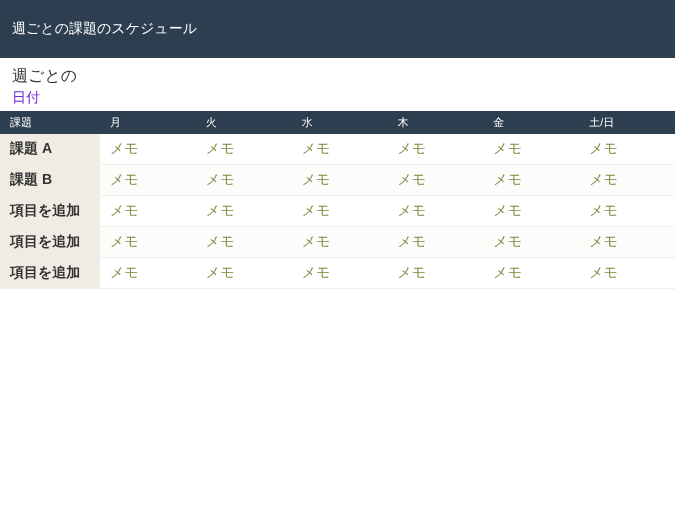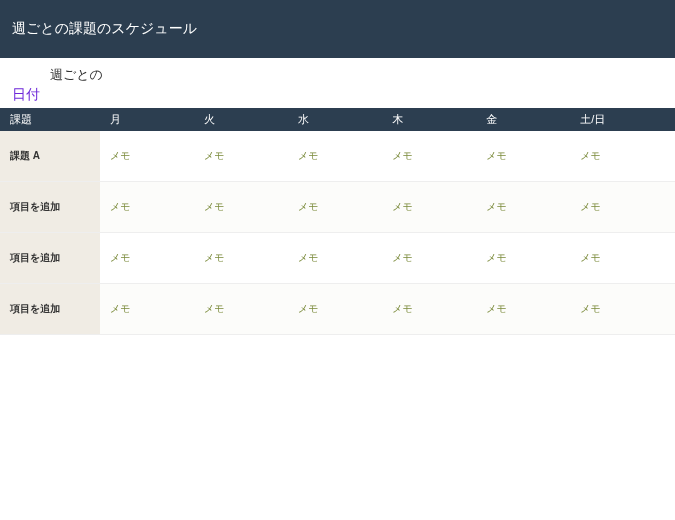--- a/index.html
+++ b/index.html
@@ -18,22 +18,21 @@
       color: #ffffff;
       padding: 20px 12px;
       font-size: 14px;
       font-weight: normal;
     }
     .sub-header {
       padding: 8px 12px 2px 12px;
     }
     .week-label {
       color: #333333;
-      font-size: 13px;
-      margin-left: 38px;
+      font-size: 16px;
     }
     .date-label {
       color: #6d28d9;
       font-size: 14px;
       padding: 0 12px 4px 12px;
     }
     .schedule-table {
       width: 100%;
       border-collapse: collapse;
     }
@@ -44,22 +43,22 @@
     .schedule-table th {
       text-align: left;
       padding: 4px 10px;
       font-weight: normal;
       font-size: 11px;
     }
     .schedule-table th:first-child {
       width: 100px;
     }
     .schedule-table td {
-      padding: 18px 10px;
-      font-size: 10px;
+      padding: 6px 10px;
+      font-size: 14px;
       border-bottom: 1px solid #eeeeee;
     }
     .schedule-table td.row-label {
       background: #f0ece4;
       color: #333333;
       font-weight: bold;
     }
     .schedule-table td.cell-note {
       color: #7a8a3a;
       background: #ffffff;
@@ -96,20 +95,29 @@
     <tr>
       <td class="row-label">課題 A</td>
       <td class="cell-note">メモ</td>
       <td class="cell-note">メモ</td>
       <td class="cell-note">メモ</td>
       <td class="cell-note">メモ</td>
       <td class="cell-note">メモ</td>
       <td class="cell-note">メモ</td>
     </tr>
     <tr>
+      <td class="row-label">課題 B</td>
+      <td class="cell-note">メモ</td>
+      <td class="cell-note">メモ</td>
+      <td class="cell-note">メモ</td>
+      <td class="cell-note">メモ</td>
+      <td class="cell-note">メモ</td>
+      <td class="cell-note">メモ</td>
+    </tr>
+    <tr>
       <td class="row-label">項目を追加</td>
       <td class="cell-note">メモ</td>
       <td class="cell-note">メモ</td>
       <td class="cell-note">メモ</td>
       <td class="cell-note">メモ</td>
       <td class="cell-note">メモ</td>
       <td class="cell-note">メモ</td>
     </tr>
     <tr>
       <td class="row-label">項目を追加</td>

